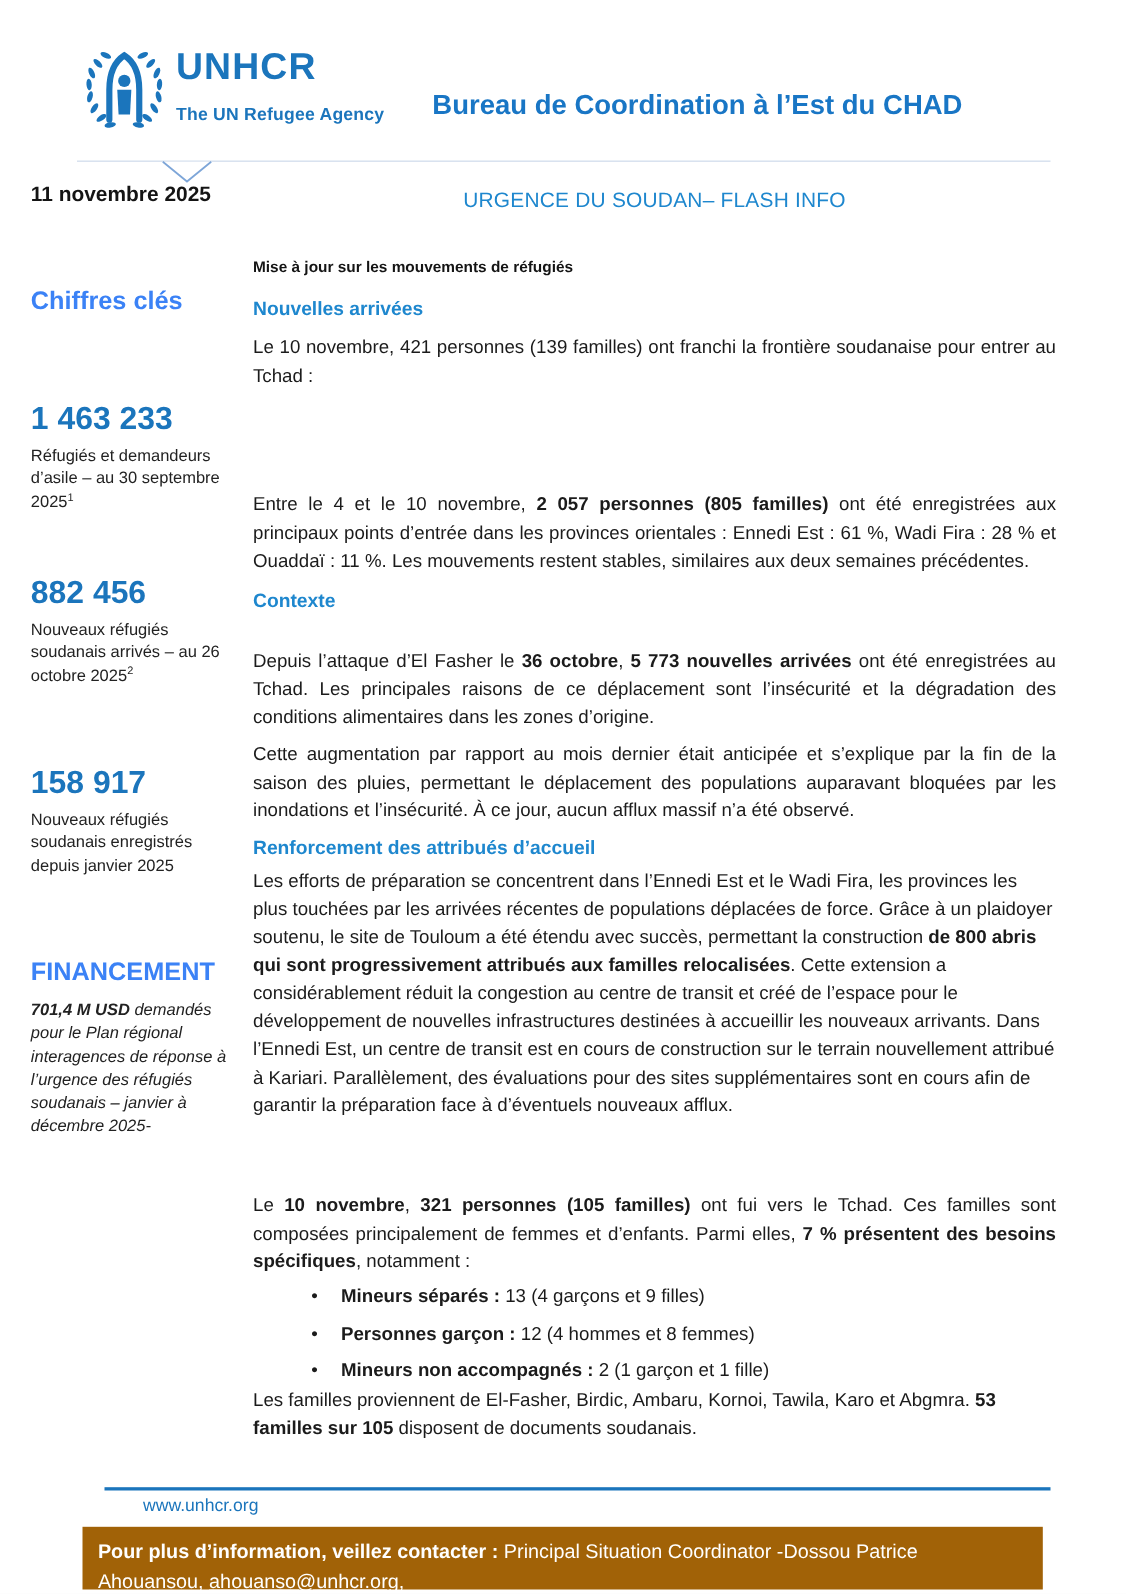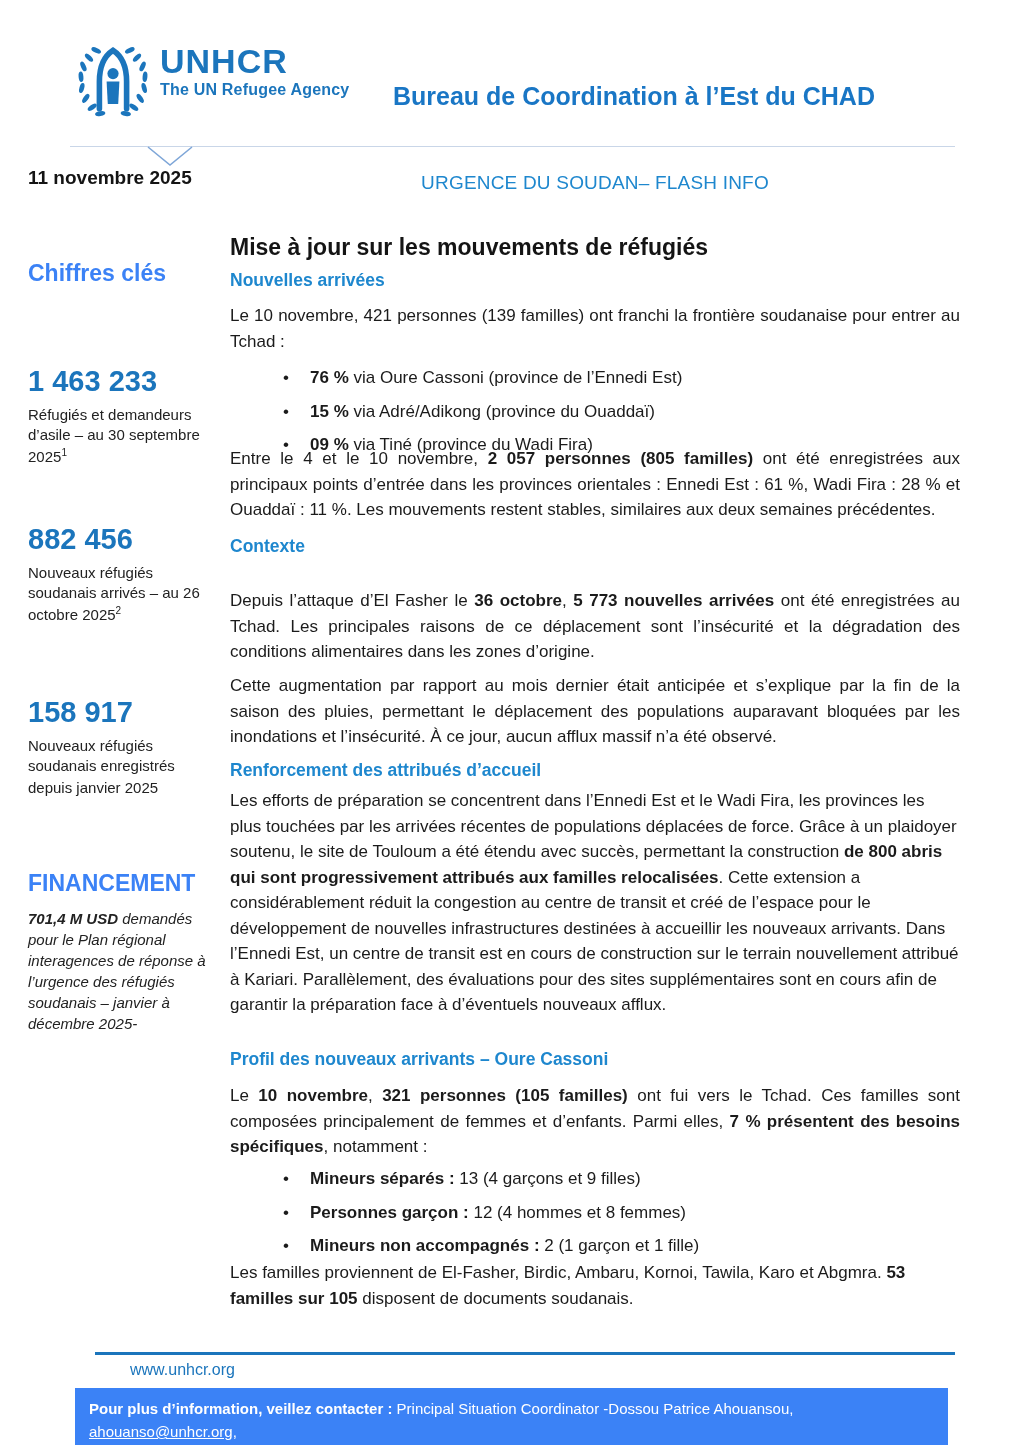--- a/index.html
+++ b/index.html
@@ -12,53 +12,53 @@
     color:#1b1b1b;
     overflow:hidden;
   }
   .b{font-weight:bold;}
   .u{text-decoration:underline;}
 
   
   .emblem{position:absolute;left:70px;top:40px;width:86px;height:80px;}
   .logo-text{position:absolute;left:160px;top:44px;color:#1b75bc;}
   .logo-acronym{font-size:34px;font-weight:bold;line-height:1;letter-spacing:1px;}
-  .logo-tagline{font-size:16px;font-weight:bold;margin-top:3px;letter-spacing:0.2px;}
+  .logo-tagline{font-size:16px;font-weight:bold;margin-top:18px;letter-spacing:0.2px;}
   .doc-title{position:absolute;left:393px;top:82px;width:560px;
     font-size:25px;font-weight:bold;color:#1976c5;}
   .header-rule{position:absolute;left:70px;top:146px;width:885px;height:1px;background:#c9d6e8;}
   .chevron{position:absolute;left:146px;top:146px;width:48px;height:22px;}
   .issue-date{position:absolute;left:28px;top:167px;font-size:19px;font-weight:bold;color:#141414;}
   .flash-title{position:absolute;left:230px;top:172px;width:730px;text-align:center;
     font-size:19px;font-weight:normal;color:#1e87ce;letter-spacing:0.2px;}
 
   
   .sb{position:absolute;left:28px;width:180px;}
   .sb-heading{font-size:23px;font-weight:bold;color:#3b82f6;}
   .sb-num{font-size:29px;font-weight:bold;color:#1b75bc;margin-bottom:7px;}
   .sb-cap{font-size:15px;line-height:1.35;color:#222;}
   .sb-cap sup{font-size:10px;}
   .sb-funding{font-size:15px;line-height:1.4;color:#222;}
 
   
   .m{position:absolute;left:230px;width:730px;}
-  .m-title{font-size:23px;font-weight:bold;color:#141414;}
+  .m-title{font-size:14px;font-weight:bold;color:#141414;}
   .m-h{font-size:17.5px;font-weight:bold;color:#1e87ce;}
   .m-p{font-size:17px;line-height:1.5;color:#1b1b1b;}
   .just{text-align:justify;}
   ul.blt{margin:0;padding:0;list-style:none;}
   ul.blt li{position:relative;padding-left:27px;margin-bottom:8px;
     font-size:17px;line-height:1.5;color:#1b1b1b;}
   ul.blt li::before{content:"\2022";position:absolute;left:0;top:0;font-size:17px;color:#1b1b1b;}
 
   
   .footer-rule{position:absolute;left:95px;top:1352px;width:860px;height:3px;background:#1b75bc;}
   .site-link{position:absolute;left:130px;top:1361px;font-size:16px;color:#1b75bc;text-decoration:none;}
   .contact-bar{position:absolute;left:75px;top:1388px;width:845px;height:39px;
-    background:#3b82f6;color:#ffffff;padding:9px 14px;font-size:15px;line-height:1.55;}
+    background:#a16207;color:#ffffff;padding:9px 14px;font-size:18px;line-height:1.55;}
 </style>
 </head>
 <body>
 
 <div class="page">
 
   <div class="emblem">
     <svg viewBox="0 0 100 100" width="86" height="80">
       <g fill="#1b75bc">
 
@@ -123,36 +123,30 @@
   </div>
 
   <div class="sb sb-heading" style="top:870px;">FINANCEMENT</div>
   <div class="sb sb-funding" style="top:908px;font-style:italic;"><span class="b">701,4 M USD</span><span> demandés pour le Plan régional interagences de réponse à l’urgence des réfugiés soudanais – janvier à décembre 2025-</span></div>
 
   <div class="m m-title" style="top:234px;">Mise à jour sur les mouvements de réfugiés</div>
 
   <div class="m m-h" style="top:270px;">Nouvelles arrivées</div>
   <div class="m m-p just" style="top:303px;"><span>Le 10 novembre, 421 personnes (139 familles) ont franchi la frontière soudanaise pour entrer au Tchad :</span></div>
 
-  <ul class="blt" style="position:absolute;left:283px;top:365px;width:660px;">
-    <li><span class="b">76 %</span><span> via Oure Cassoni (province de l’Ennedi Est)</span></li>
-    <li><span class="b">15 %</span><span> via Adré/Adikong (province du Ouaddaï)</span></li>
-    <li><span class="b">09 %</span><span> via Tiné (province du Wadi Fira)</span></li>
-  </ul>
 
   <div class="m m-p just" style="top:446px;"><span>Entre le 4 et le 10 novembre, </span><span class="b">2 057 personnes (805 familles)</span><span> ont été enregistrées aux principaux points d’entrée dans les provinces orientales : Ennedi Est : 61 %, Wadi Fira : 28 % et Ouaddaï : 11 %.  Les mouvements restent stables, similaires aux deux semaines précédentes.</span></div>
 
   <div class="m m-h" style="top:536px;">Contexte</div>
   <div class="m m-p just" style="top:588px;"><span>Depuis l’attaque d’El Fasher le </span><span class="b">36 octobre</span><span>, </span><span class="b">5 773 nouvelles arrivées</span><span> ont été enregistrées au Tchad. Les principales raisons de ce déplacement sont l’insécurité et la dégradation des conditions alimentaires dans les zones d’origine.</span></div>
   <div class="m m-p just" style="top:673px;"><span>Cette augmentation par rapport au mois dernier était anticipée et s’explique par la fin de la saison des pluies, permettant le déplacement des populations auparavant bloquées par les inondations et l’insécurité. À ce jour, aucun afflux massif n’a été observé.</span></div>
 
   <div class="m m-h" style="top:760px;">Renforcement des attribués d’accueil</div>
   <div class="m m-p" style="top:788px;"><span>Les efforts de préparation se concentrent dans l’Ennedi Est et le Wadi Fira, les provinces les plus touchées par les arrivées récentes de populations déplacées de force. Grâce à un plaidoyer soutenu, le site de Touloum a été étendu avec succès, permettant la construction </span><span class="b">de 800 abris qui sont progressivement attribués aux familles relocalisées</span><span>. Cette extension a considérablement réduit la congestion au centre de transit et créé de l’espace pour le développement de nouvelles infrastructures destinées à accueillir les nouveaux arrivants. Dans l’Ennedi Est, un centre de transit est en cours de construction sur le terrain nouvellement attribué à Kariari. Parallèlement, des évaluations pour des sites supplémentaires sont en cours afin de garantir la préparation face à d’éventuels nouveaux afflux.</span></div>
 
-  <div class="m m-h" style="top:1049px;">Profil des nouveaux arrivants – Oure Cassoni</div>
   <div class="m m-p just" style="top:1083px;"><span>Le </span><span class="b">10 novembre</span><span>, </span><span class="b">321 personnes (105 familles)</span><span> ont fui vers le Tchad. Ces familles sont composées principalement de femmes et d’enfants. Parmi elles, </span><span class="b">7 % présentent des besoins spécifiques</span><span>, notamment :</span></div>
 
   <ul class="blt" style="position:absolute;left:283px;top:1166px;width:660px;">
     <li><span class="b">Mineurs séparés :</span><span> 13 (4 garçons et 9 filles)</span></li>
     <li><span class="b">Personnes garçon :</span><span> 12 (4 hommes et 8 femmes)</span></li>
     <li><span class="b">Mineurs non accompagnés :</span><span> 2 (1 garçon et 1 fille)</span></li>
   </ul>
 
   <div class="m m-p" style="top:1260px;"><span>Les familles proviennent de El-Fasher, Birdic, Ambaru, Kornoi, Tawila, Karo et Abgmra. </span><span class="b">53 familles sur 105</span><span> disposent de documents soudanais.</span></div>
 

